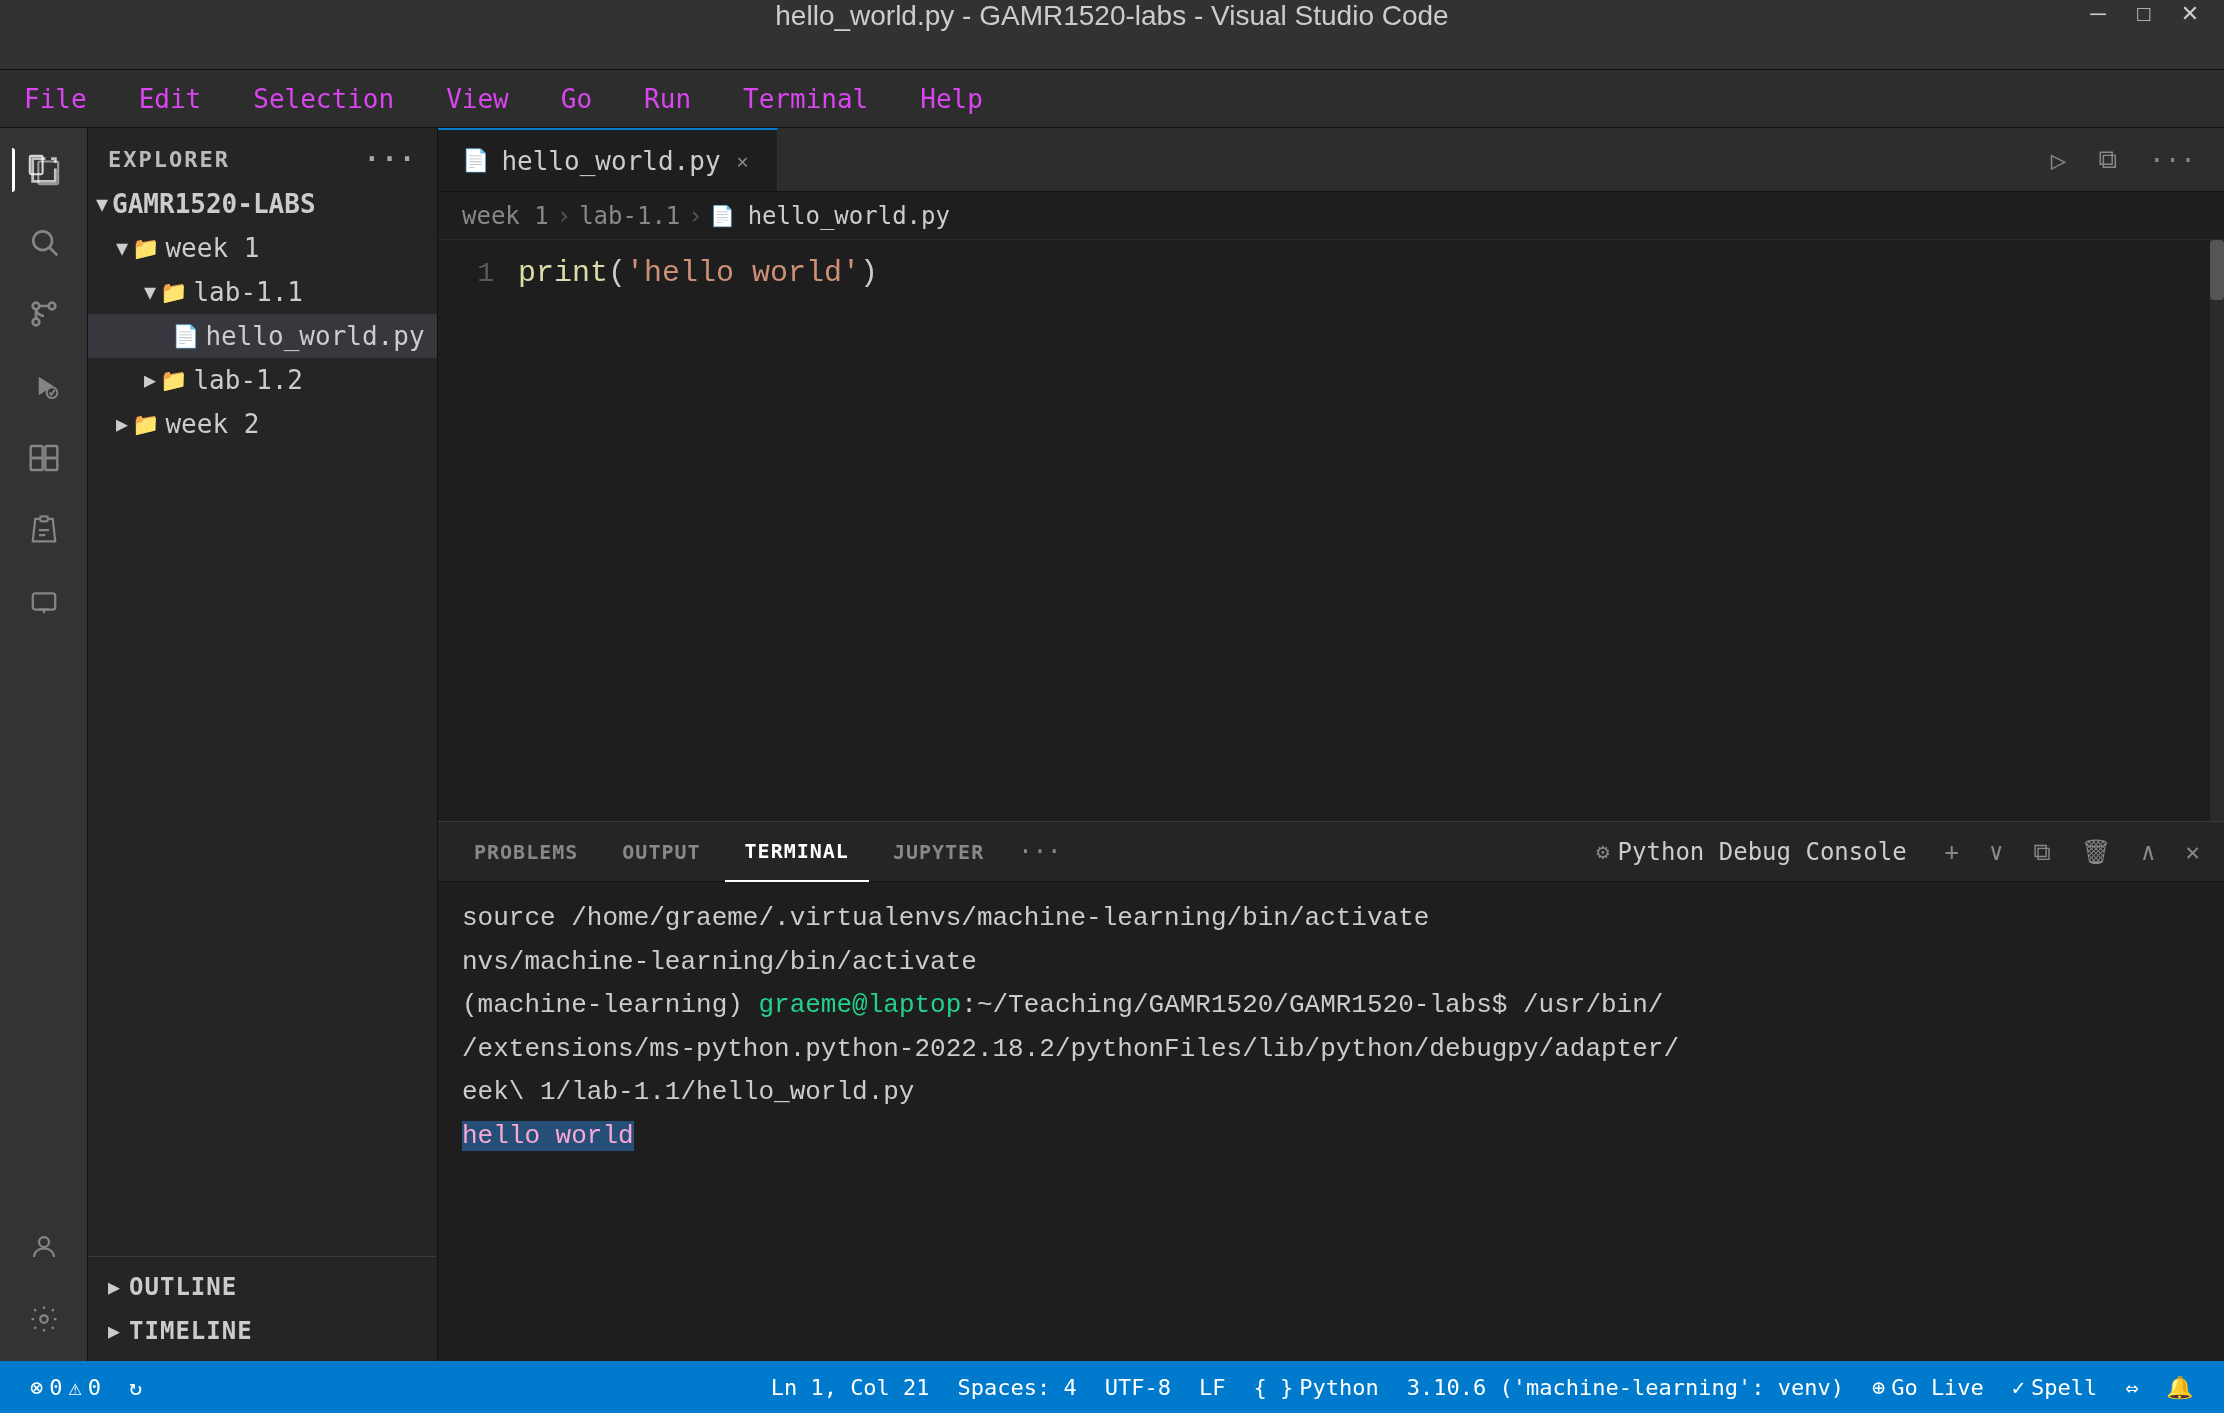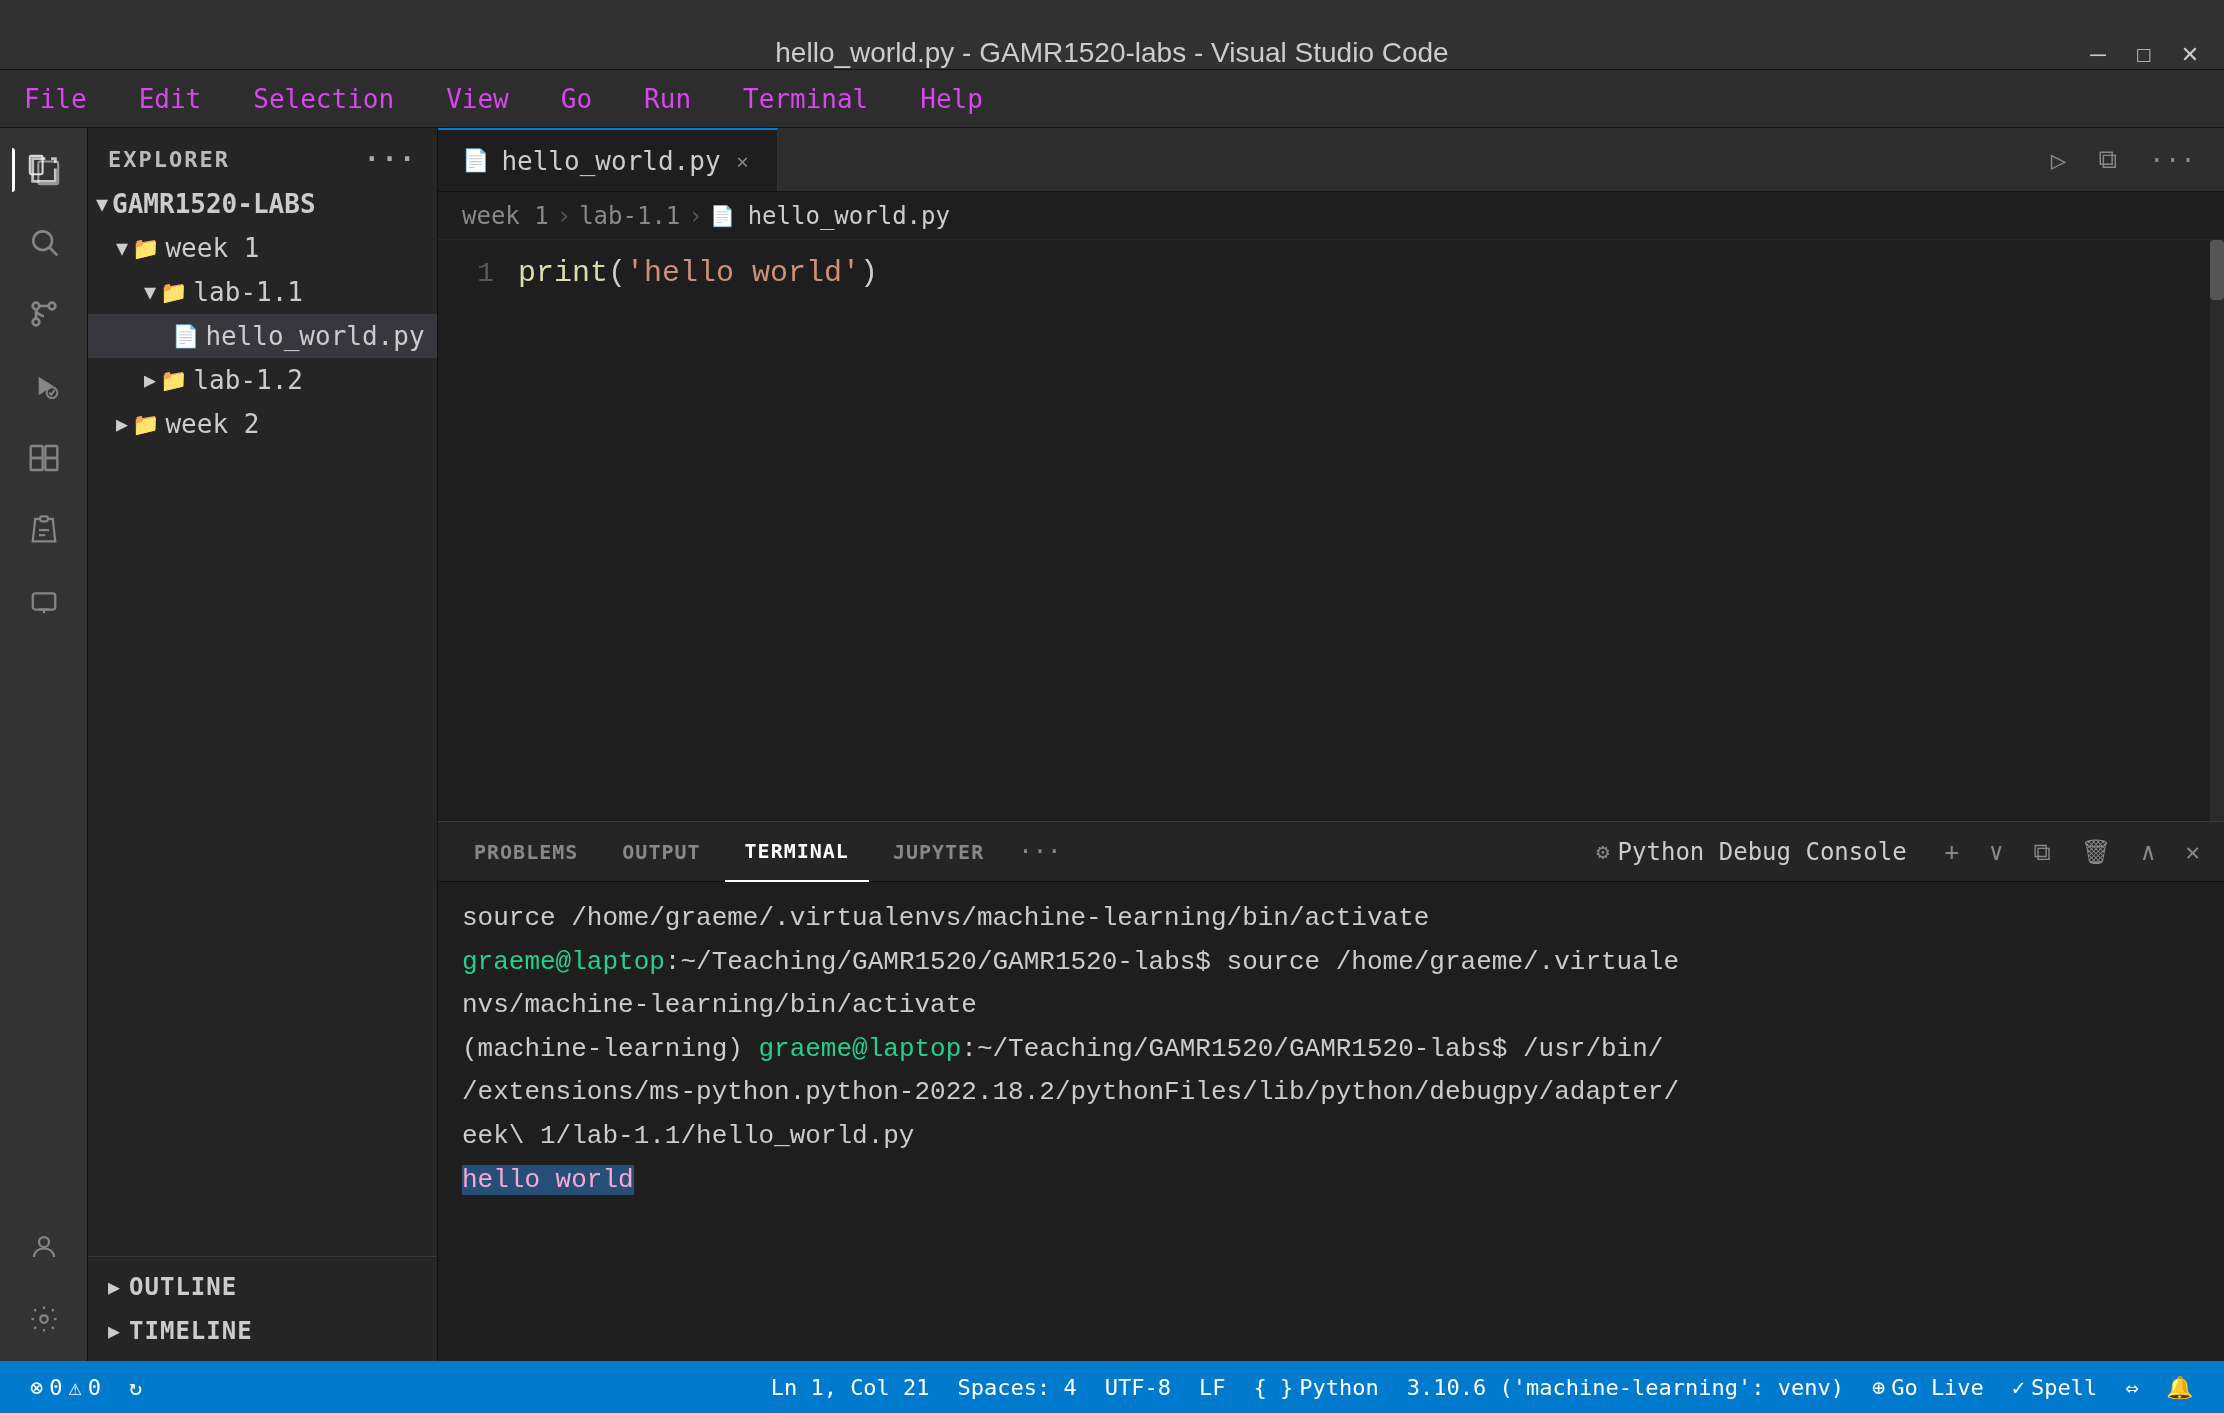--- a/index.html
+++ b/index.html
@@ -11,21 +11,21 @@
       height: 1413px;
       overflow: hidden;
       font-size: 26px;
     }
 
     
     .title-bar {
       background: #323233;
       height: 70px;
       display: flex;
-      align-items: flex-end;
+      align-items: flex-start;
       justify-content: center;
       position: relative;
       border-bottom: 1px solid #111;
     }
     .title-bar-text {
       color: #cccccc;
       font-size: 28px;
       font-family: 'Segoe UI', sans-serif;
     }
     .title-bar-controls {
@@ -618,23 +618,20 @@
           <span class="panel-action-btn">∧</span>
           <span class="panel-action-btn">✕</span>
         </div>
       </div>
 
       <div class="terminal-content">
         <div class="term-line">
           <span class="term-white">source /home/graeme/.virtualenvs/machine-learning/bin/activate</span>
         </div>
         <div class="term-line">
-          <span class="term-prompt">graeme@laptop</span><span class="term-white">:~/Teaching/GAMR1520/GAMR1520-labs$ source /home/graeme/.virtuale</span>
-        </div>
-        <div class="term-line">
           <span class="term-white">nvs/machine-learning/bin/activate</span>
         </div>
         <div class="term-line">
           <span class="term-white">(machine-learning) </span><span class="term-prompt">graeme@laptop</span><span class="term-white">:~/Teaching/GAMR1520/GAMR1520-labs$  /usr/bin/</span>
         </div>
         <div class="term-line">
           <span class="term-white">/extensions/ms-python.python-2022.18.2/pythonFiles/lib/python/debugpy/adapter/</span>
         </div>
         <div class="term-line">
           <span class="term-white">eek\ 1/lab-1.1/hello_world.py</span>

